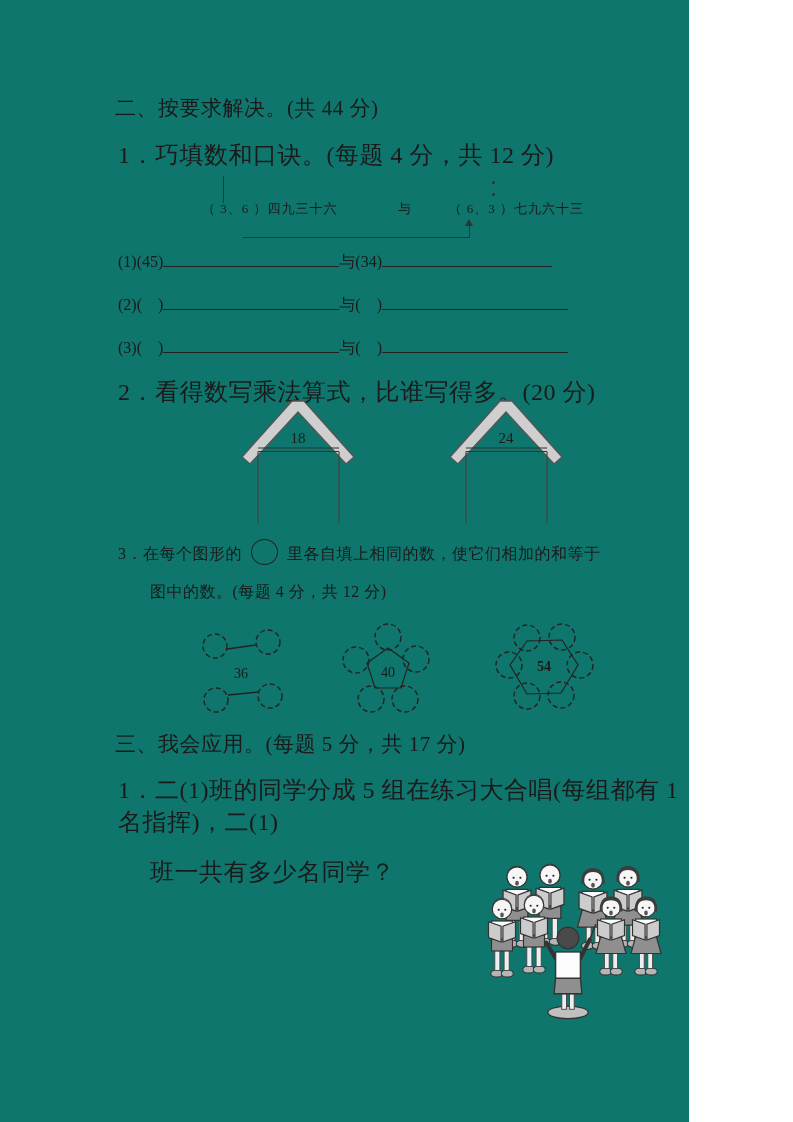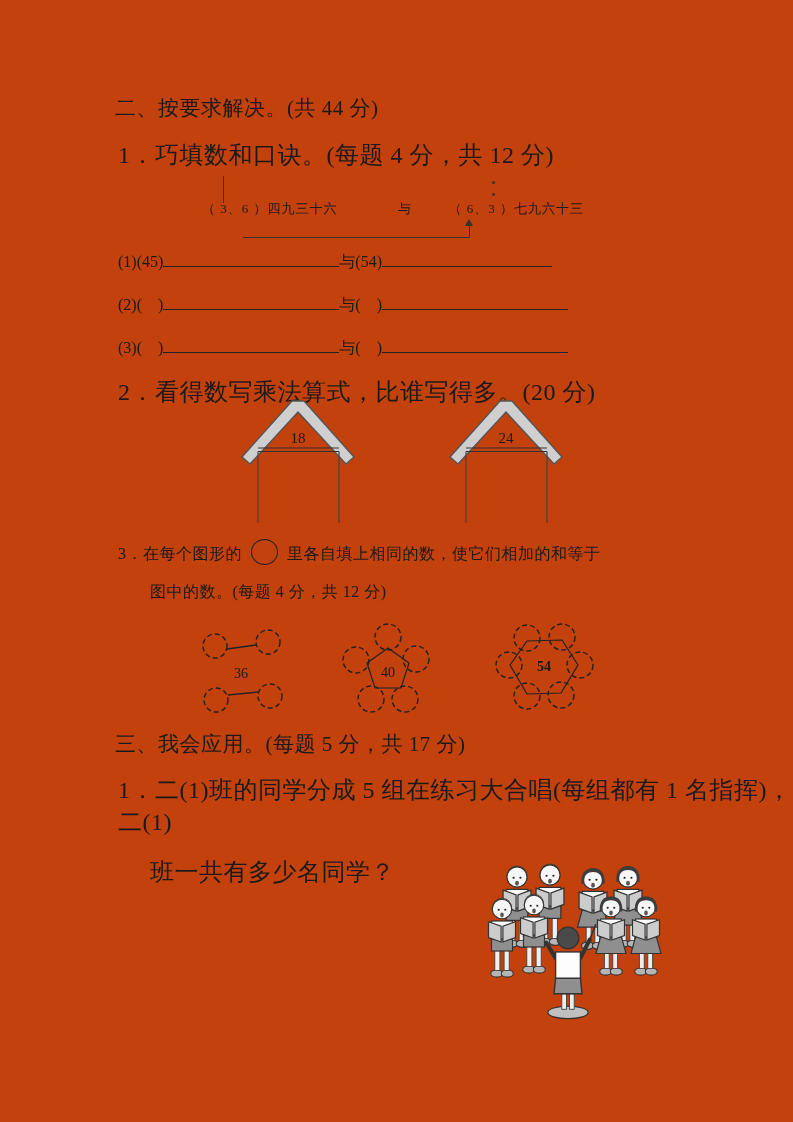--- a/index.html
+++ b/index.html
@@ -3,23 +3,23 @@
 <meta charset="utf-8">
 <style>
   * { margin: 0; padding: 0; box-sizing: border-box; }
   body {
     background: #ffffff;
     font-family: "Liberation Serif", "DejaVu Serif", serif;
     color: #1a1a1a;
   }
   .page {
     position: relative;
-    width: 793px;
+    width: 689px;
     height: 1122px;
-    background: #c2410c;
+    background: #0f766e;
     overflow: hidden;
   }
   .abs { position: absolute; }
   .sec-header { font-size: 21px; font-weight: 400; letter-spacing: 0.5px; }
   .q-title { font-size: 24px; letter-spacing: 0.5px; }
   .example-line { font-size: 13px; letter-spacing: 1px; white-space: nowrap; }
   .fill-row { display: flex; align-items: baseline; font-size: 16px; white-space: nowrap; }
   .uline { display: inline-block; border-bottom: 1.5px solid #222; height: 0.95em; }
   .u1 { width: 176px; }
   .u2 { width: 170px; }
@@ -66,21 +66,21 @@
     <span>（ 6、3 ）七九六十三</span>
   </div>
 
   <div class="abs conn-h" style="left:243px; top:237px;"></div>
   <div class="abs conn-v" style="left:469px; top:225px;"></div>
   <div class="abs arrow-up" style="left:465px; top:219px;"></div>
 
   <div class="abs fill-row" style="left:118px; top:252px;">
     <span>(1)(45)</span>
     <span class="uline u1"></span>
-    <span>与(54)</span>
+    <span>与(34)</span>
     <span class="uline u2"></span>
   </div>
   <div class="abs fill-row" style="left:118px; top:295px;">
     <span>(2)(　)</span>
     <span class="uline u1"></span>
     <span>与(　)</span>
     <span class="uline u3"></span>
   </div>
   <div class="abs fill-row" style="left:118px; top:338px;">
     <span>(3)(　)</span>

